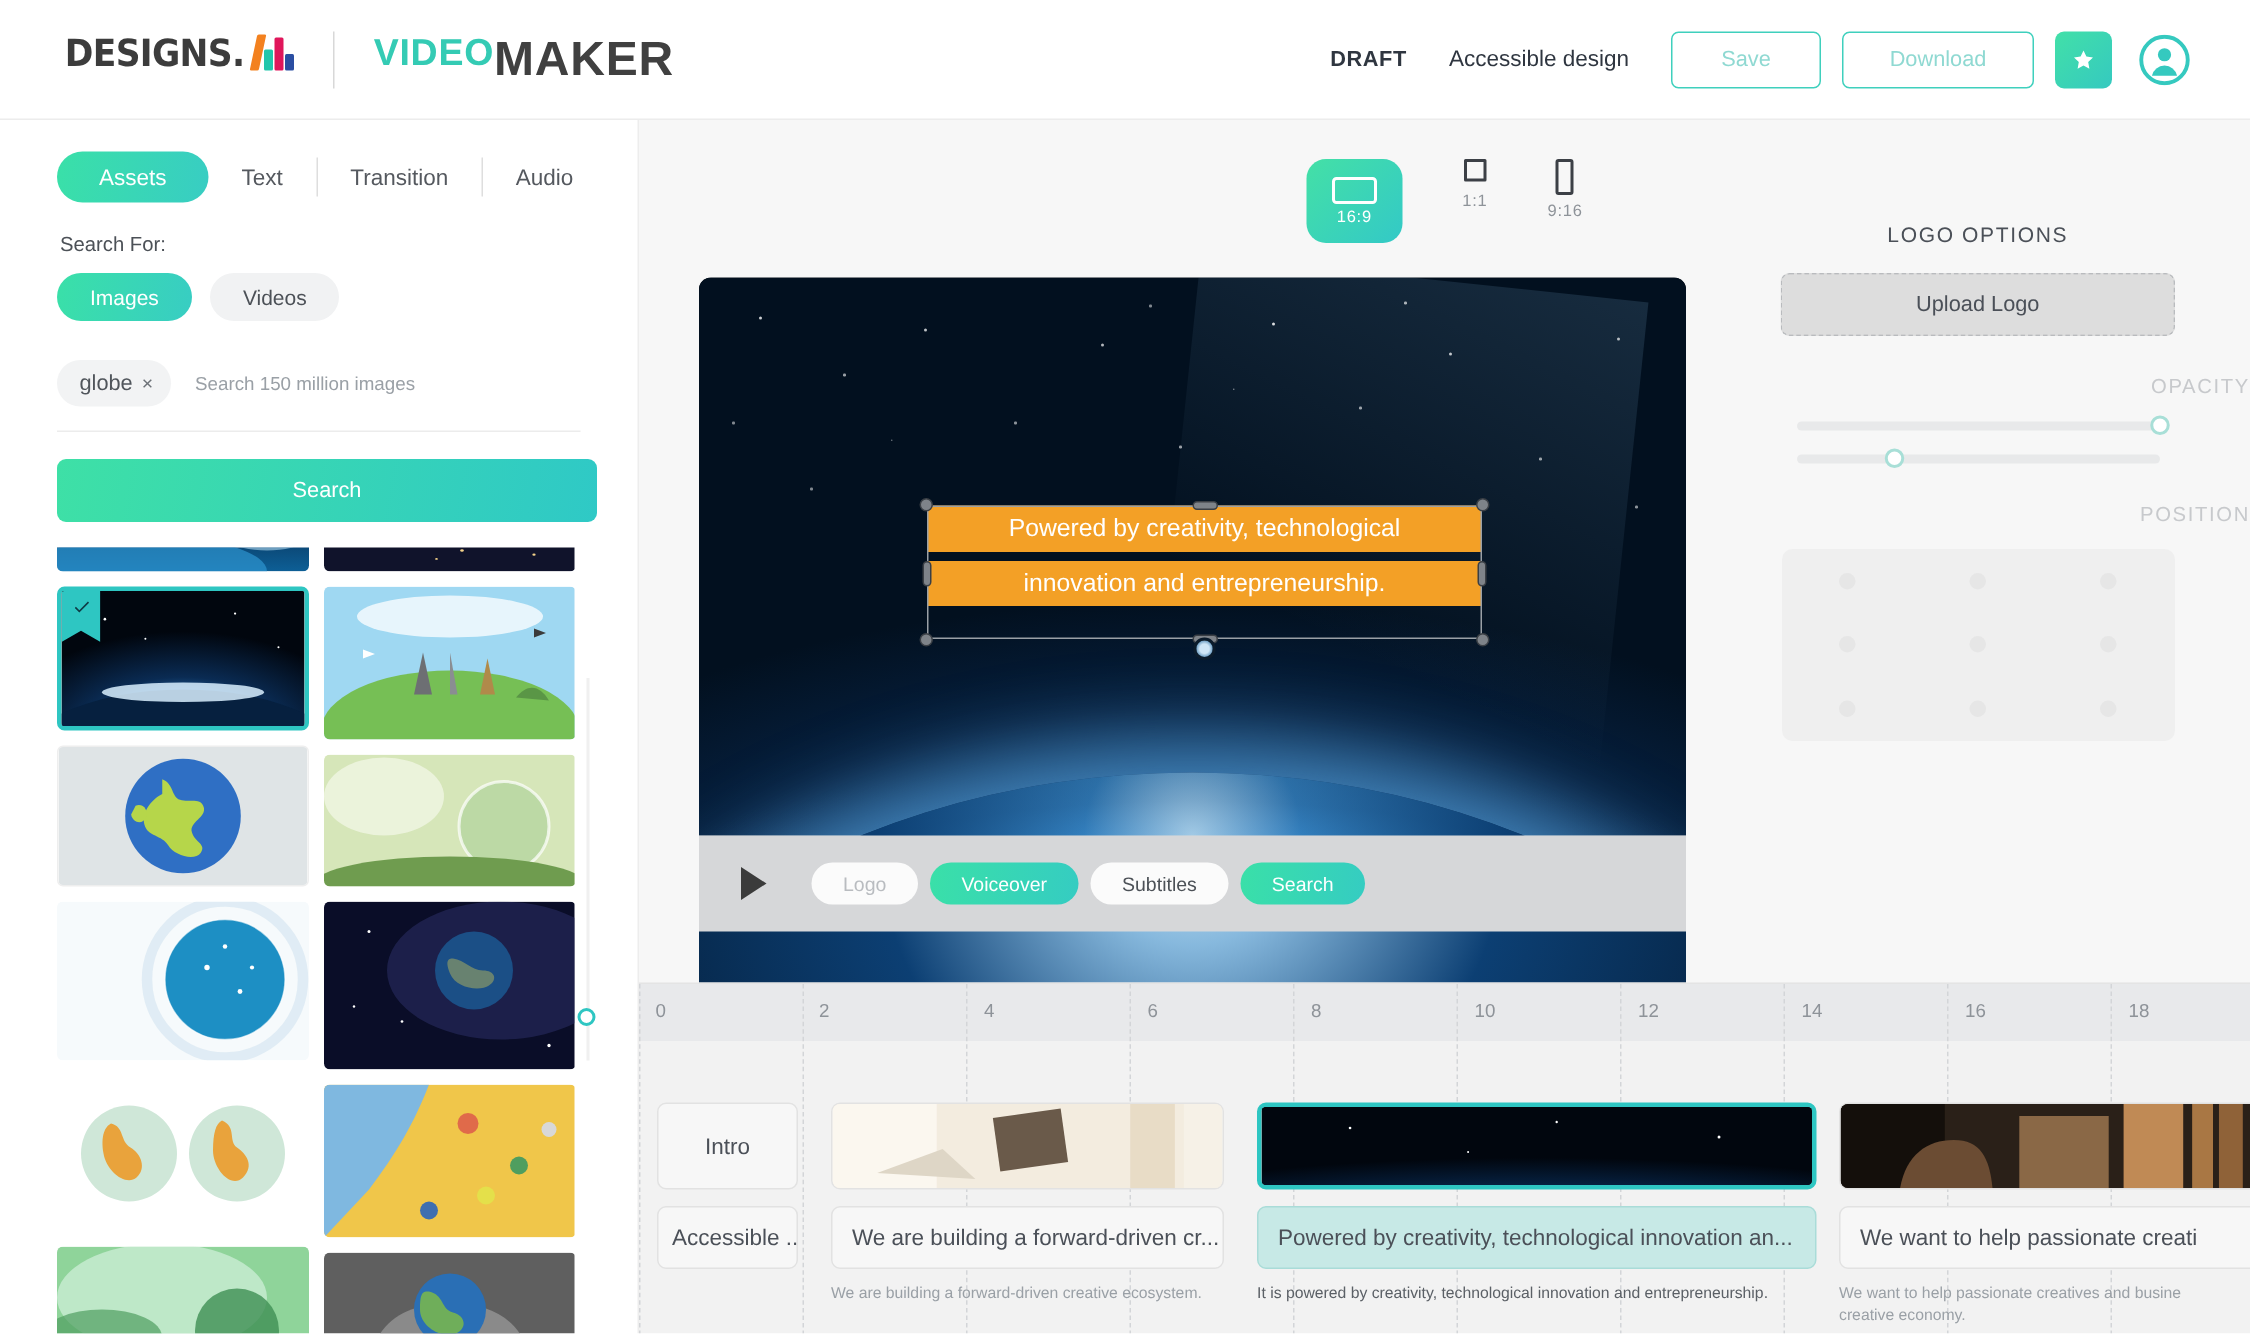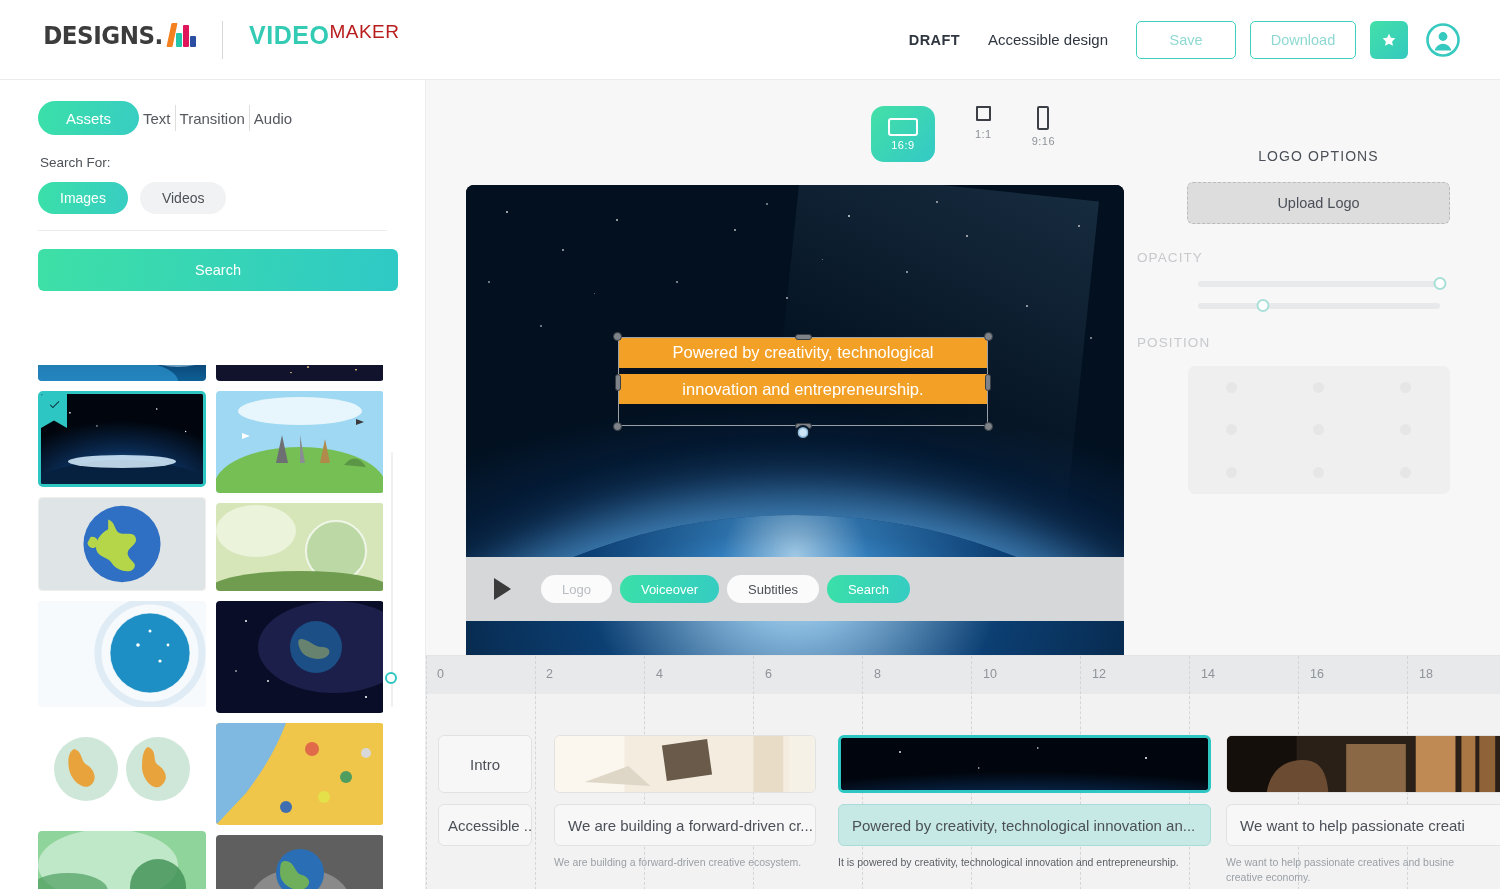--- a/index.html
+++ b/index.html
@@ -23,46 +23,46 @@
     color: #3c3c3c; transform: scaleX(0.92); display: inline-block;
   }
   .ai-mark { display: inline-flex; align-items: flex-end; height: 26px; margin-left: 1px; gap: 1px; }
   .ai-mark i { display: block; width: 6px; border-radius: 1px; }
   .ai-bar1 { height: 24px; background: #f3811f; transform: skewX(-12deg); }
   .ai-bar2 { height: 14px; background: #23c6ab; }
   .ai-bar3 { height: 22px; background: #e0165b; }
   .ai-bar4 { height: 11px; background: #2b4ea2; }
   .brand-divider { width: 1px; height: 38px; background: #d8d8d8; margin: 0 26px; }
   .brand-video { font-size: 25px; font-weight: bold; color: #34cbb4; letter-spacing: 0.5px; }
-  .brand-maker { font-size: 19px; font-weight: normal; color: #b91c1c; letter-spacing: 0.5px; }
+  .brand-maker { font-size: 32px; font-weight: bold; color: #404040; letter-spacing: 0.5px; }
 
   .header-right { margin-left: auto; display: flex; align-items: center; margin-right: 40px; gap: 0; }
   .draft-label { font-size: 14.5px; font-weight: bold; color: #2f3640; letter-spacing: 0.4px; }
   .accessible-title { font-size: 15px; color: #2f3640; margin-left: 28px; }
   .hdr-btn {
     margin-left: 28px; width: 100px; height: 38px; border: 1px solid #3fd0bd;
     border-radius: 5px; background: #fff; color: #8fd9d2; font-size: 14.5px;
     display: flex; align-items: center; justify-content: center; cursor: pointer;
   }
-  .hdr-btn.download { width: 106px; margin-left: 14px; }
+  .hdr-btn.download { width: 128px; margin-left: 14px; }
   .star-btn {
     margin-left: 14px; width: 38px; height: 38px; border-radius: 6px;
     background: linear-gradient(135deg,#42e0a8,#35c9c0);
     display: flex; align-items: center; justify-content: center; cursor: pointer;
   }
   .avatar-btn { margin-left: 18px; width: 34px; height: 34px; cursor: pointer; }
 
   
   .sidebar {
     position: absolute; left: 0; top: 80px; width: 426px; height: 809px;
     background: #fff; border-right: 1px solid #ededed; overflow: hidden;
   }
   .tabs { display: flex; align-items: center; margin: 21px 0 0 38px; }
   .tab {
-    font-size: 15px; color: #55595f; padding: 0 4px; cursor: pointer;
+    font-size: 15px; color: #55595f; padding: 0 22px; cursor: pointer;
     height: 34px; display: flex; align-items: center;
   }
   .tab.active {
     background: linear-gradient(100deg,#3ae0a8,#38cdc3); color: #fff;
     border-radius: 17px; padding: 0 28px; font-size: 15px;
   }
   .tab-sep { width: 1px; height: 26px; background: #dedede; }
 
   .search-for { margin: 20px 0 0 40px; font-size: 13.5px; color: #4c5157; }
   .type-pills { display: flex; gap: 12px; margin: 12px 0 0 38px; }
@@ -200,21 +200,21 @@
     background: #f7f7f7;
   }
   .rp-title {
     text-align: center; margin-top: 68px; font-size: 14px; color: #4b5058; letter-spacing: 1.1px;
   }
   .upload-logo {
     margin: 18px auto 0; width: 263px; height: 42px; border: 1px dashed #b9bbbe;
     border-radius: 6px; background: #dddddd; color: #4b5058; font-size: 14.5px;
     display: flex; align-items: center; justify-content: center; cursor: pointer;
   }
-  .rp-sub { text-align: left; margin-top: 26px; font-size: 13.5px; color: #c7c9cc; letter-spacing: 1.1px; }
+  .rp-sub { text-align: right; margin-top: 26px; font-size: 13.5px; color: #c7c9cc; letter-spacing: 1.1px; }
   .slider { position: relative; margin: 16px auto 0; width: 242px; height: 6px;
             background: #e8e9ea; border-radius: 3px; cursor: pointer; }
   .slider .knob {
     position: absolute; top: -4px; width: 13px; height: 13px; border-radius: 50%;
     background: #fff; border: 2px solid #a8dfd7; transform: translateX(-50%);
   }
   .pos-grid {
     margin: 16px auto 0; width: 262px; height: 128px; background: #efefef; border-radius: 7px;
     display: grid; grid-template-columns: repeat(3,1fr); grid-template-rows: repeat(3,1fr);
     place-items: center;
@@ -310,20 +310,27 @@
       <div class="tab">Audio</div>
     </div>
 
     <div class="search-for">Search For:</div>
 
     <div class="type-pills">
       <div class="pill active">Images</div>
       <div class="pill">Videos</div>
     </div>
 
+    <div class="query-row">
+      <div class="chip">
+        <span>globe</span>
+        <span class="chip-x">×</span>
+      </div>
+      <span class="query-placeholder">Search 150 million images</span>
+    </div>
 
     <div class="sidebar-divider"></div>
 
     <div class="search-btn">Search</div>
 
     <div class="grid-wrap">
       <div class="grid">
 
         <div class="gcol">
           <div class="thumb" style="height:28px;margin-top:-12px">

